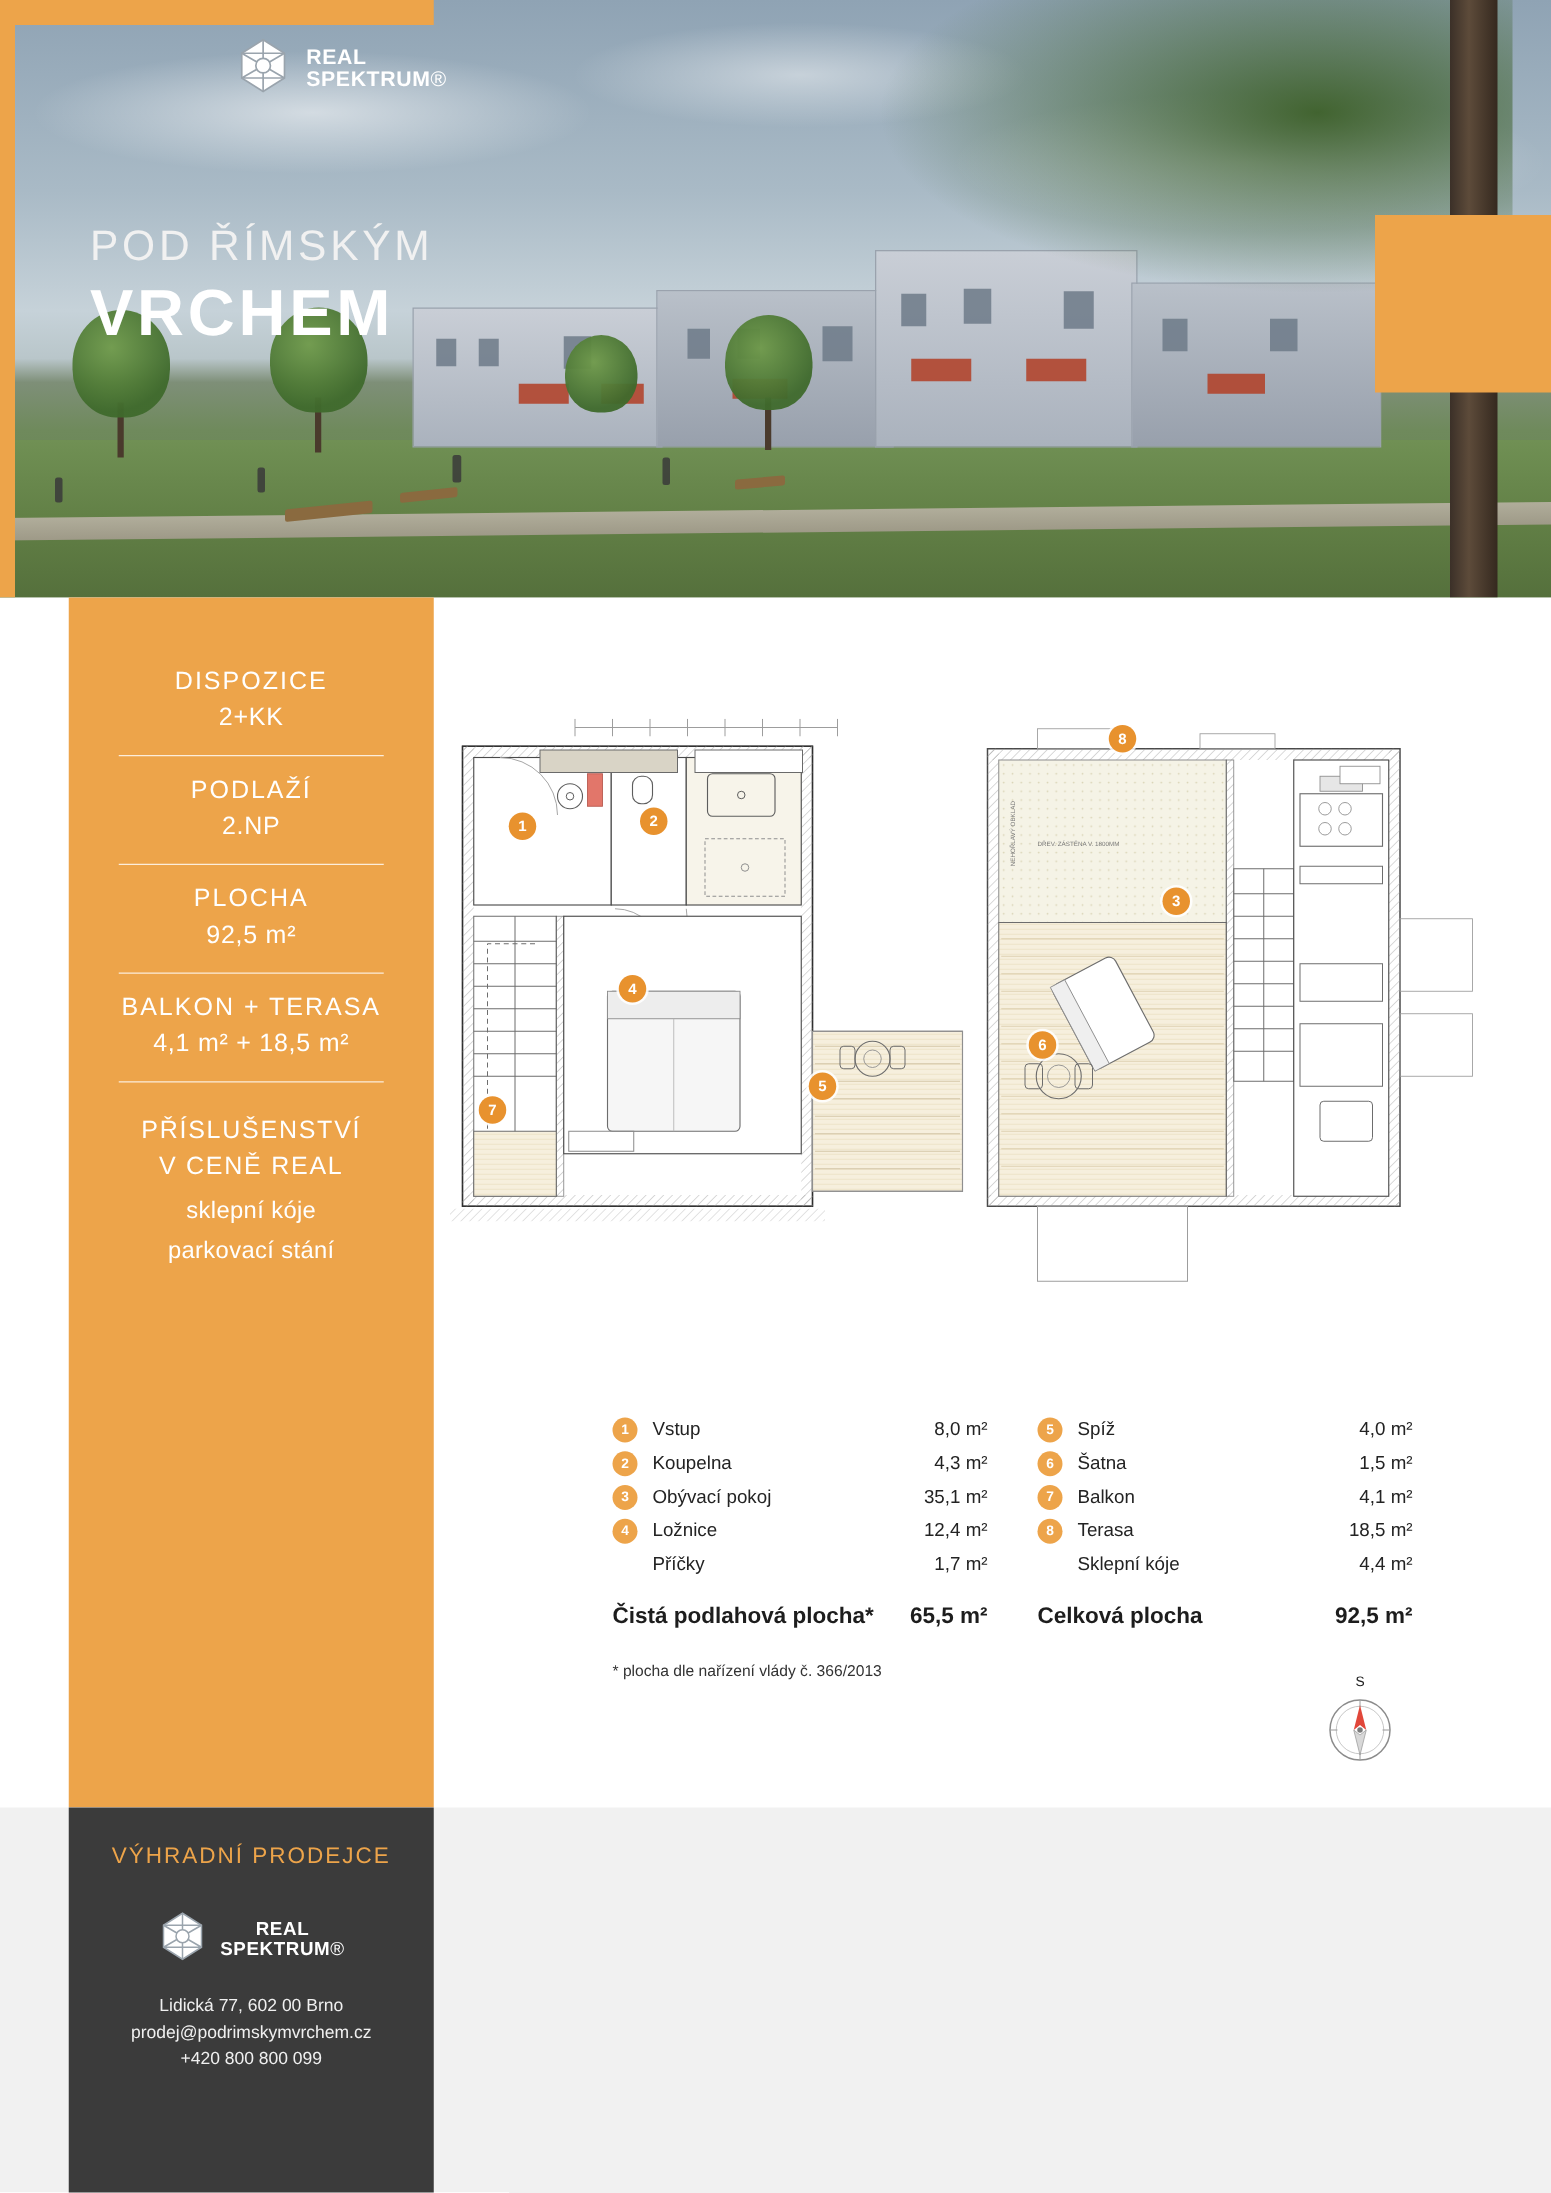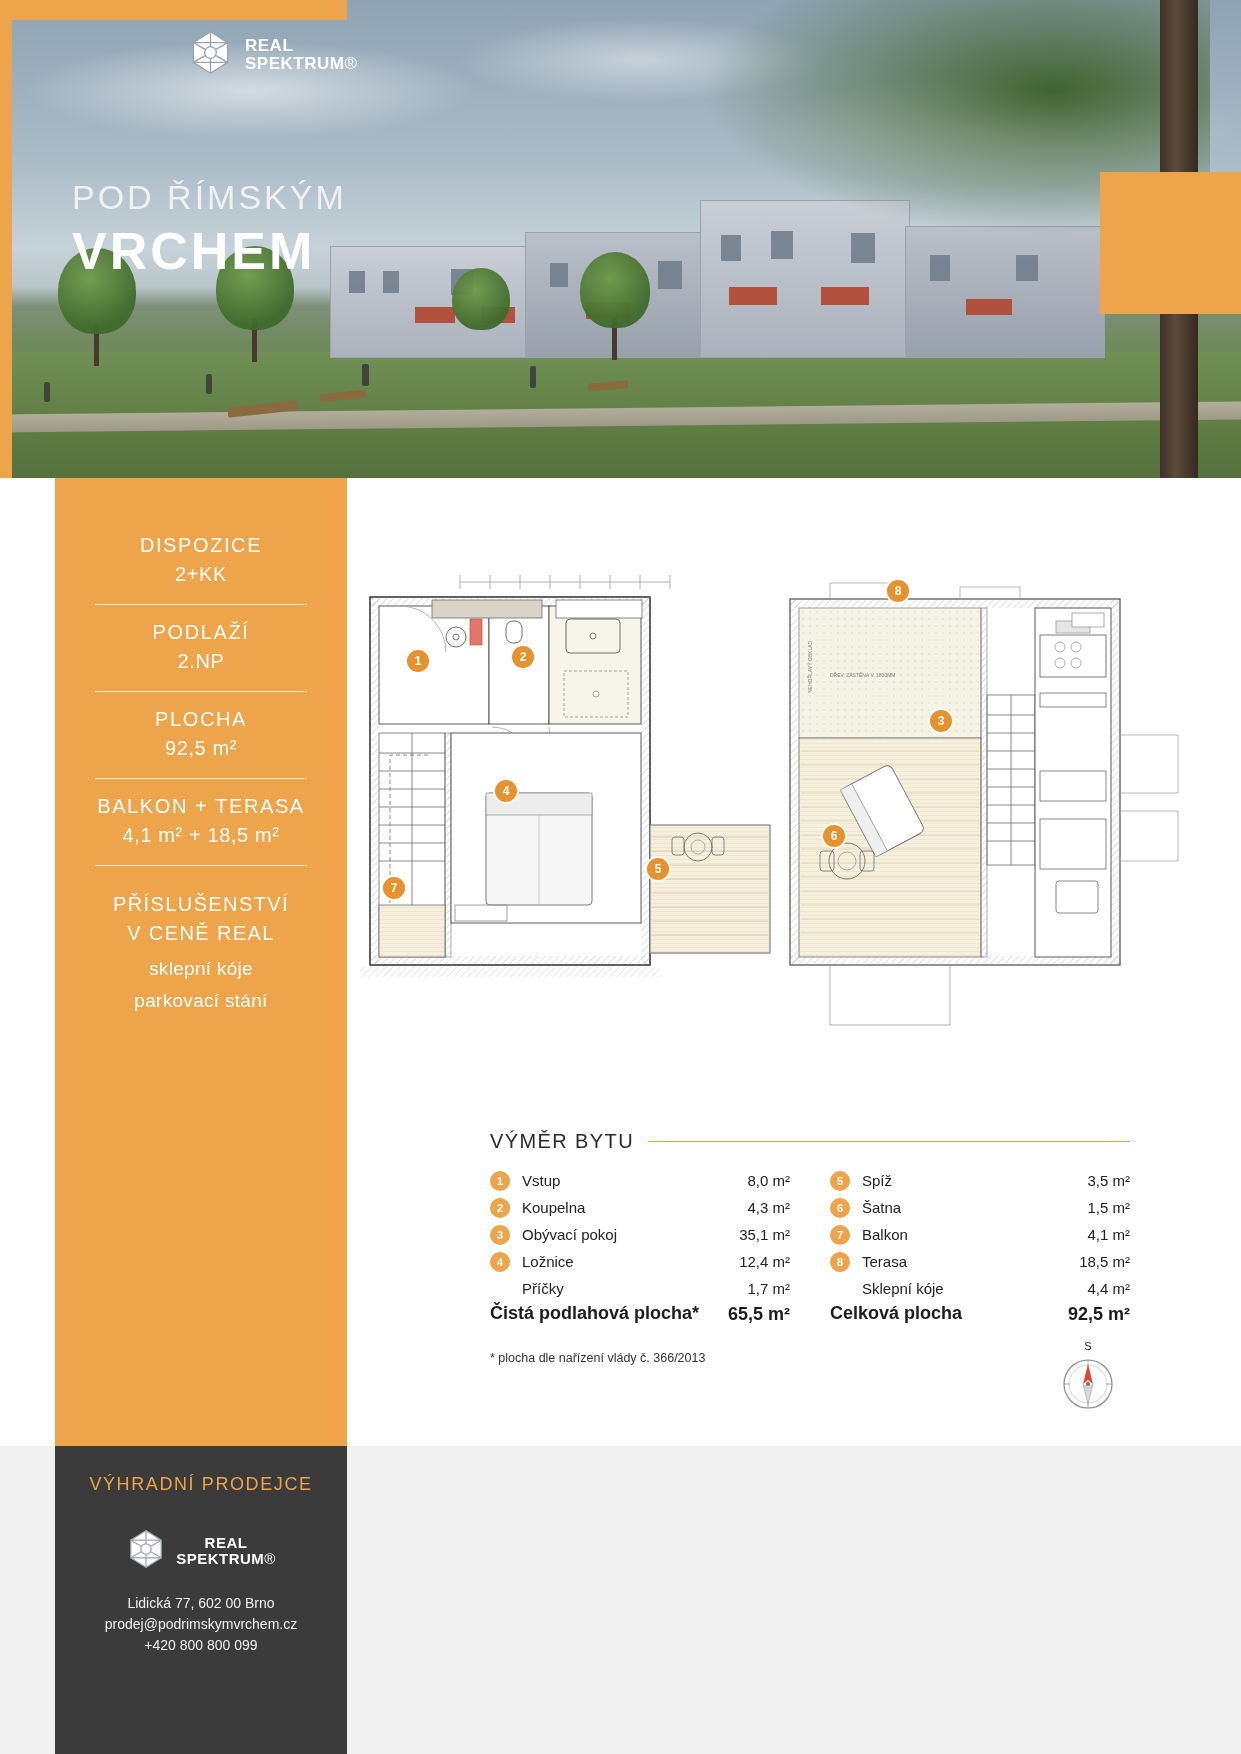--- a/index.html
+++ b/index.html
@@ -171,22 +171,22 @@
   .row .num {
     width: 20px; height: 20px; border-radius: 50%;
     background: #eda44a; color: #fff; font-size: 11px; font-weight: bold;
     display: flex; align-items: center; justify-content: center;
     margin-right: 12px; flex: 0 0 20px;
   }
   .row .num.blank { background: transparent; }
   .row .nm { flex: 1; }
   .row .val { text-align: right; white-space: nowrap; }
   .totrow {
-    display: flex; align-items: flex-end; font-size: 18px; font-weight: bold;
-    color: #1d1d1d; 
+    display: flex; align-items: center; font-size: 18px; font-weight: bold;
+    color: #1d1d1d; margin-top: 16px;
   }
   .totrow .nm { flex: 1; line-height: 1.25; padding-right: 10px; }
   .totrow .val { white-space: nowrap; }
   .footnote {
     font-size: 12.5px; color: #333; margin-top: 26px;
   }
 
   .compass {
     position: absolute; left: 1055px; top: 1340px; width: 66px; height: 82px;
     text-align: center;
@@ -518,24 +518,20 @@
     <div class="badge" style="left:152px;top:71px;">2</div>
     <div class="badge" style="left:135px;top:205px;">4</div>
     <div class="badge" style="left:23px;top:302px;">7</div>
     <div class="badge" style="left:287px;top:283px;">5</div>
     <div class="badge" style="left:570px;top:135px;">3</div>
     <div class="badge" style="left:463px;top:250px;">6</div>
     <div class="badge" style="left:527px;top:5px;">8</div>
   </div>
 
   <div class="table-wrap">
-    <div class="table-head">
-      <div class="th-title">VÝMĚR BYTU</div>
-      <div class="th-rule"></div>
-    </div>
 
     <div class="cols">
       <div class="col">
         <div class="row">
           <div class="num">1</div>
           <div class="nm">Vstup</div>
           <div class="val">8,0 m²</div>
         </div>
         <div class="row">
           <div class="num">2</div>
@@ -560,21 +556,21 @@
         <div class="totrow">
           <div class="nm">Čistá podlahová plocha*</div>
           <div class="val">65,5 m²</div>
         </div>
       </div>
 
       <div class="col">
         <div class="row">
           <div class="num">5</div>
           <div class="nm">Spíž</div>
-          <div class="val">3,5 m²</div>
+          <div class="val">4,0 m²</div>
         </div>
         <div class="row">
           <div class="num">6</div>
           <div class="nm">Šatna</div>
           <div class="val">1,5 m²</div>
         </div>
         <div class="row">
           <div class="num">7</div>
           <div class="nm">Balkon</div>
           <div class="val">4,1 m²</div>

